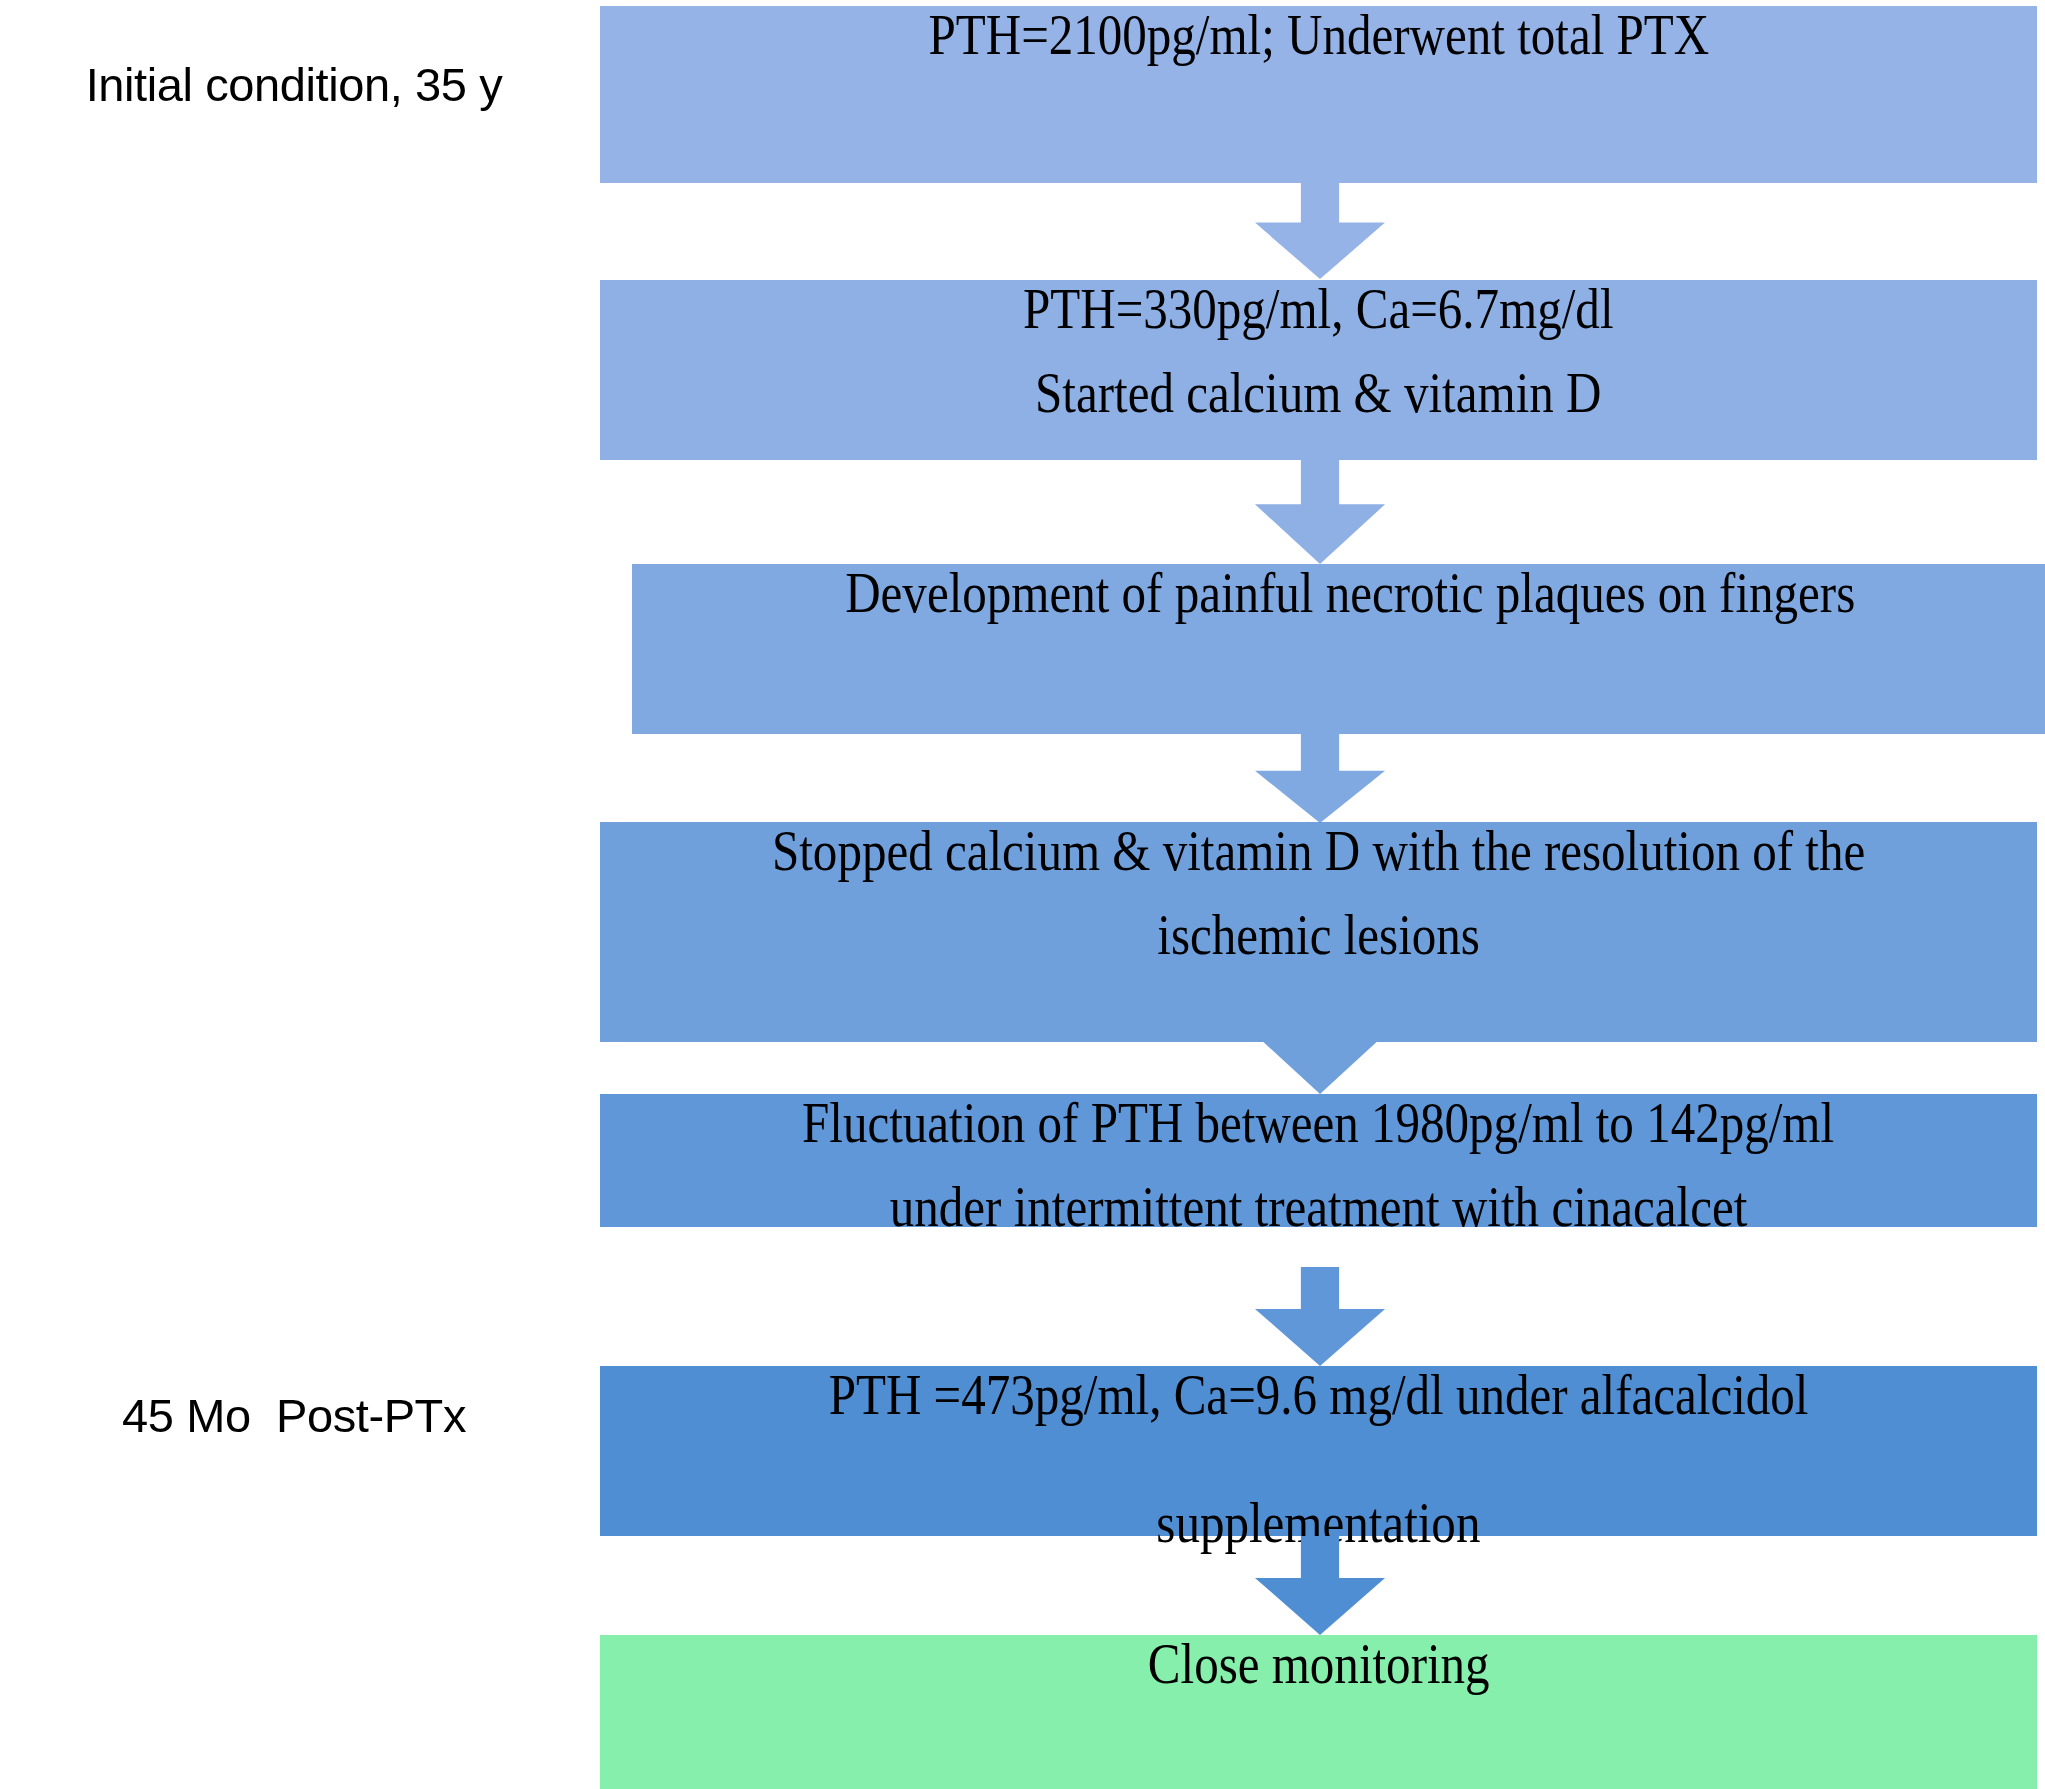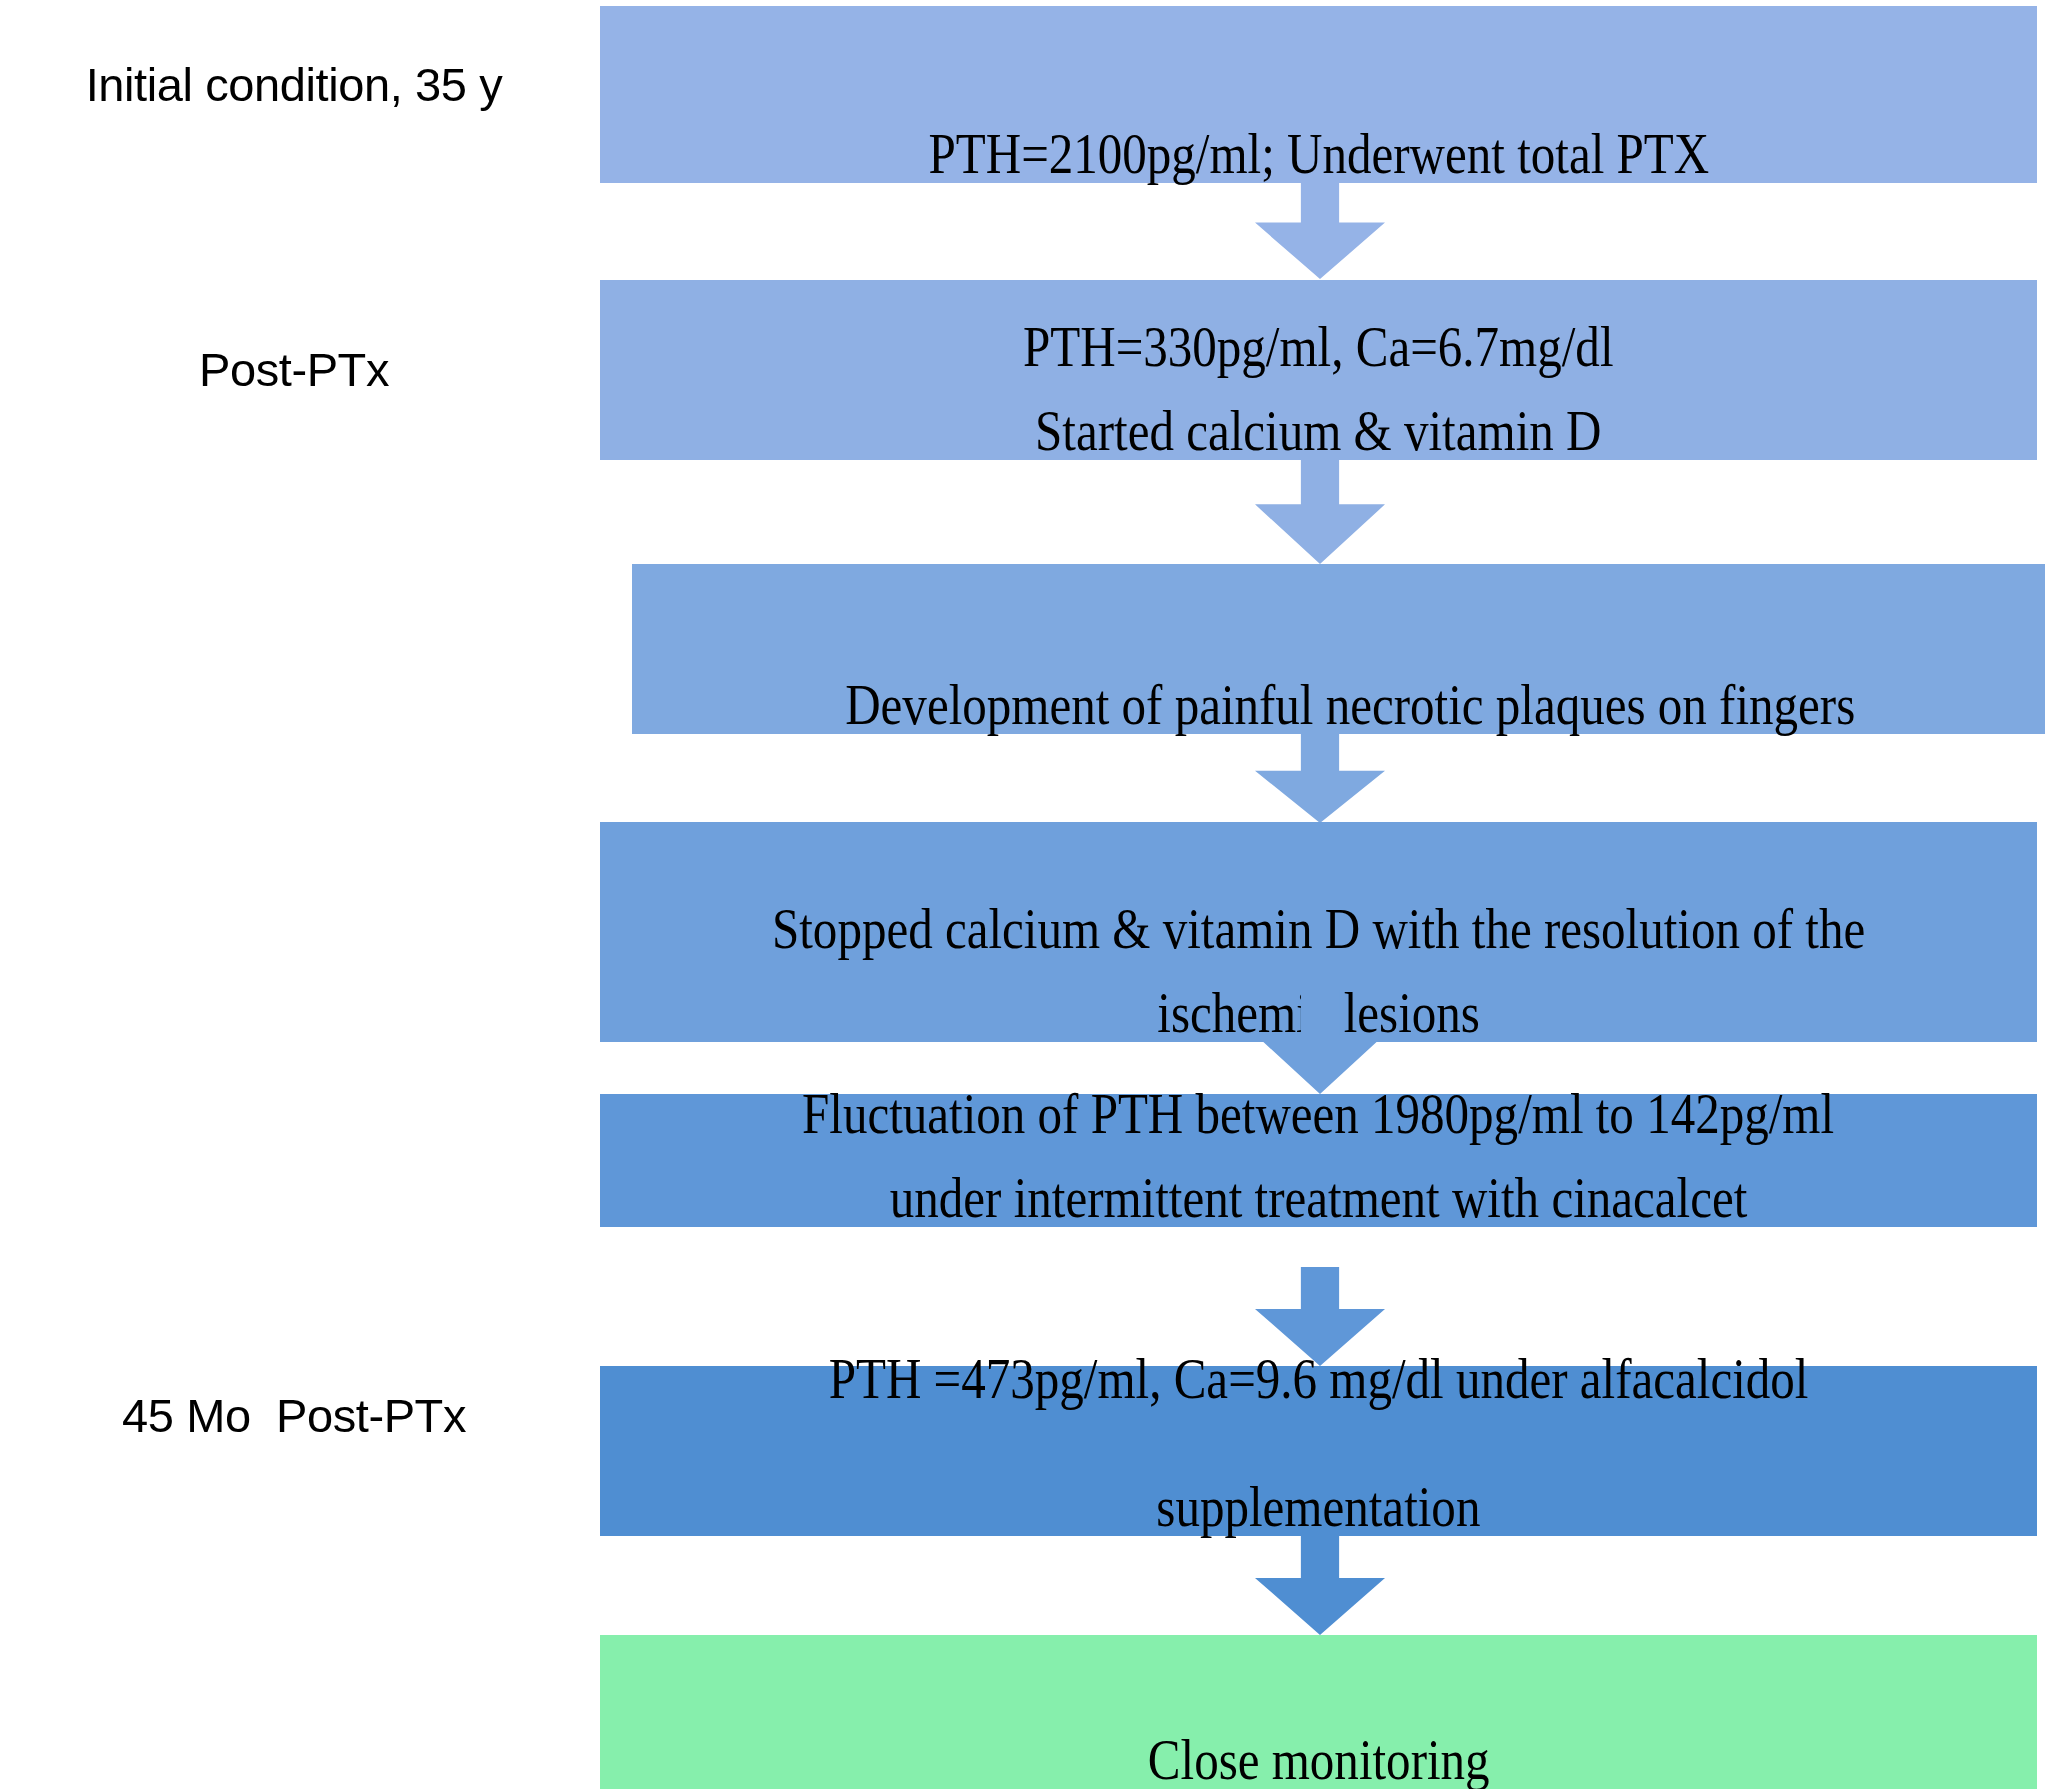--- a/index.html
+++ b/index.html
@@ -34,21 +34,21 @@
 
   
   .flow-box {
     position: absolute;
     left: 600px;
     width: 1437px;
     box-sizing: border-box;
     display: flex;
     flex-direction: column;
     align-items: center;
-    justify-content: flex-end;
+    justify-content: flex-start;
     padding: 0 13.8px;
     color: #000000;
   }
   .flow-box .line {
     font-family: "Liberation Serif", "DejaVu Serif", serif;
     font-size: 57px;
     line-height: 1.02;
     text-align: center;
     white-space: nowrap;
     transform: scaleX(0.86);
@@ -66,21 +66,20 @@
   }
   .arrow svg { display: block; width: 100%; height: 100%; }
 </style>
 </head>
 <body>
 
 <div id="page">
 
   <div class="stage-label" style="top:60px;">Initial condition, 35 y</div>
 
-  <div class="stage-label" style="top:345px;">Post-PTx</div>
 
 
   <div class="stage-label" style="top:1391px;">45 Mo  Post-PTx</div>
 
   <div class="flow-box" style="top:6.1px; height:177px; background:#95b3e7;">
     <div class="line">PTH=2100pg/ml; Underwent total PTX</div>
   </div>
 
   <div class="arrow" style="top:183px; height:96px;">
     <svg viewBox="0 0 170 126" preserveAspectRatio="none" aria-hidden="true">

